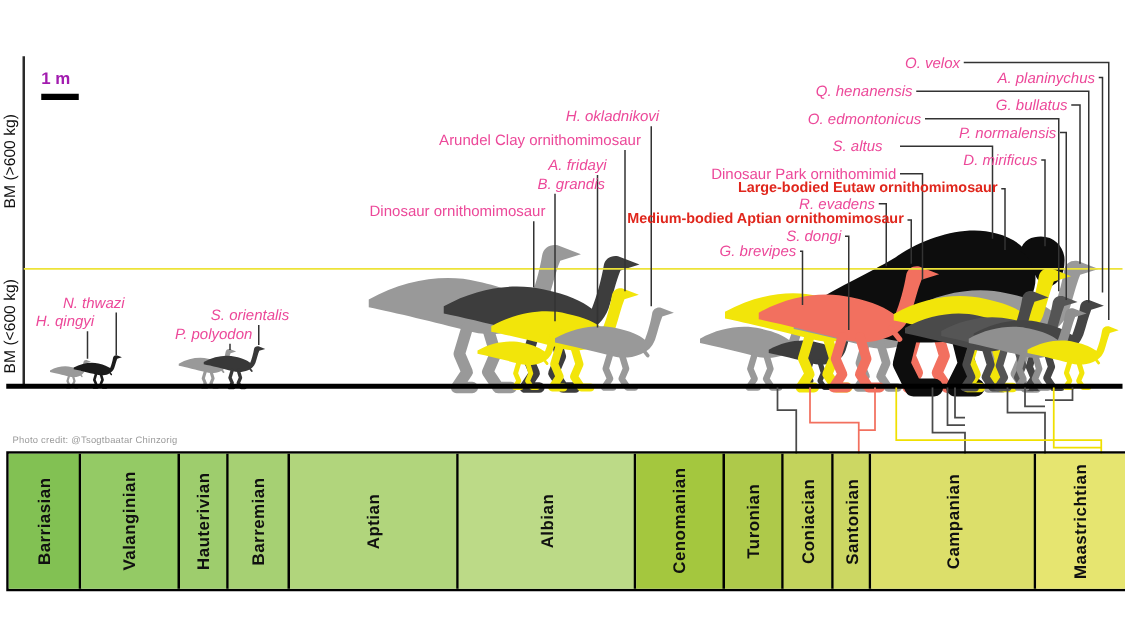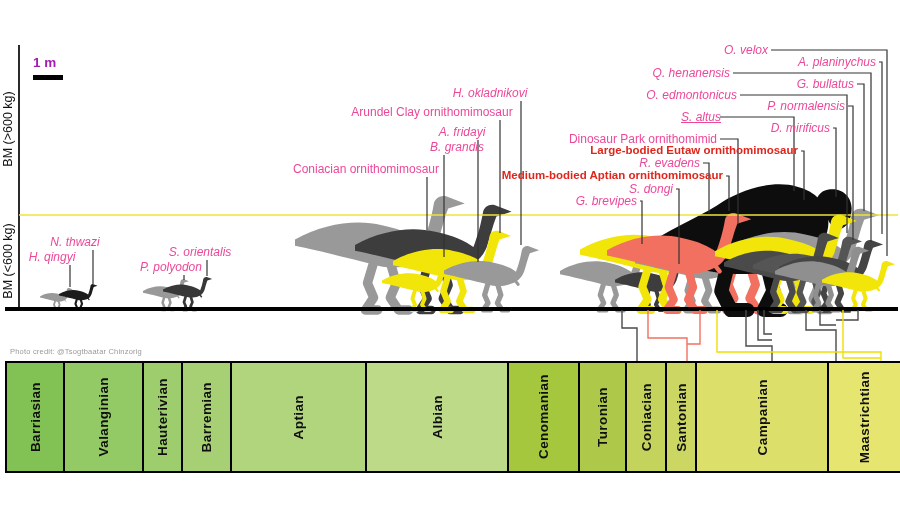--- a/index.html
+++ b/index.html
@@ -184,31 +184,31 @@
       </div>
     </div>
 
   <div id="labels-layer">
       <div class="lbl sp" style="top: 50px; right: 132px; transform: translateY(-50%);">O. velox</div>
       <div class="lbl sp" style="top: 62px; right: 24px; transform: translateY(-50%);">A. planinychus</div>
       <div class="lbl sp" style="top: 73px; right: 170px; transform: translateY(-50%); text-align: right;">Q. henanensis</div>
       <div class="lbl sp" style="top: 84px; right: 46px; transform: translateY(-50%);">G. bullatus</div>
       <div class="lbl sp" style="top: 95px; right: 163px; transform: translateY(-50%); text-align: right;">O. edmontonicus</div>
       <div class="lbl sp" style="top: 106px; right: 55px; transform: translateY(-50%); text-align: right;">P. normalensis</div>
-      <div class="lbl sp" style="top: 117px; right: 179px; transform: translateY(-50%); text-decoration: underline;">S. altus</div>
+      <div class="lbl sp" style="top: 117px; right: 194px; transform: translateY(-50%);">S. altus</div>
       <div class="lbl sp" style="top: 128px; right: 70px; transform: translateY(-50%);">D. mirificus</div>
       <div class="lbl plain" style="top: 139px; right: 183px; transform: translateY(-50%);">Dinosaur Park ornithomimid</div>
       <div class="lbl red" style="top: 151px; right: 102px; transform: translateY(-50%);">Large-bodied Eutaw ornithomimosaur</div>
       <div class="lbl sp" style="top: 163px; right: 200px; transform: translateY(-50%);">R. evadens</div>
       <div class="lbl red" style="top: 176px; right: 177px; transform: translateY(-50%);">Medium-bodied Aptian ornithomimosaur</div>
       <div class="lbl sp" style="top: 189px; right: 227px; transform: translateY(-50%);">S. dongi</div>
       <div class="lbl sp" style="top: 201px; right: 263px; transform: translateY(-50%);">G. brevipes</div>
       <div class="lbl sp" style="top: 93px; left: 490px; transform: translate(-50%, -50%);">H. okladnikovi</div>
       <div class="lbl plain" style="top: 112px; left: 432px; transform: translate(-50%, -50%);">Arundel Clay ornithomimosaur</div>
       <div class="lbl sp" style="top: 132px; left: 462px; transform: translate(-50%, -50%);">A. fridayi</div>
       <div class="lbl sp" style="top: 147px; left: 425px; transform: translate(-50%, -50%); margin-left: 32px;">B. grandis</div>
-      <div class="lbl plain" style="top: 169px; left: 366px; transform: translate(-50%, -50%);">Coniacian ornithomimosaur</div>
+      <div class="lbl plain" style="top: 169px; left: 366px; transform: translate(-50%, -50%);">Dinosaur ornithomimosaur</div>
       <div class="lbl sp" style="top: 242px; left: 75px; transform: translate(-50%, -50%);">N. thwazi</div>
       <div class="lbl sp" style="top: 257px; left: 52px; transform: translate(-50%, -50%);">H. qingyi</div>
       <div class="lbl sp" style="top: 252px; left: 200px; transform: translate(-50%, -50%);">S. orientalis</div>
       <div class="lbl sp" style="top: 267px; left: 171px; transform: translate(-50%, -50%);">P. polyodon</div>
     </div>
 </div>
 
 </body></html>

